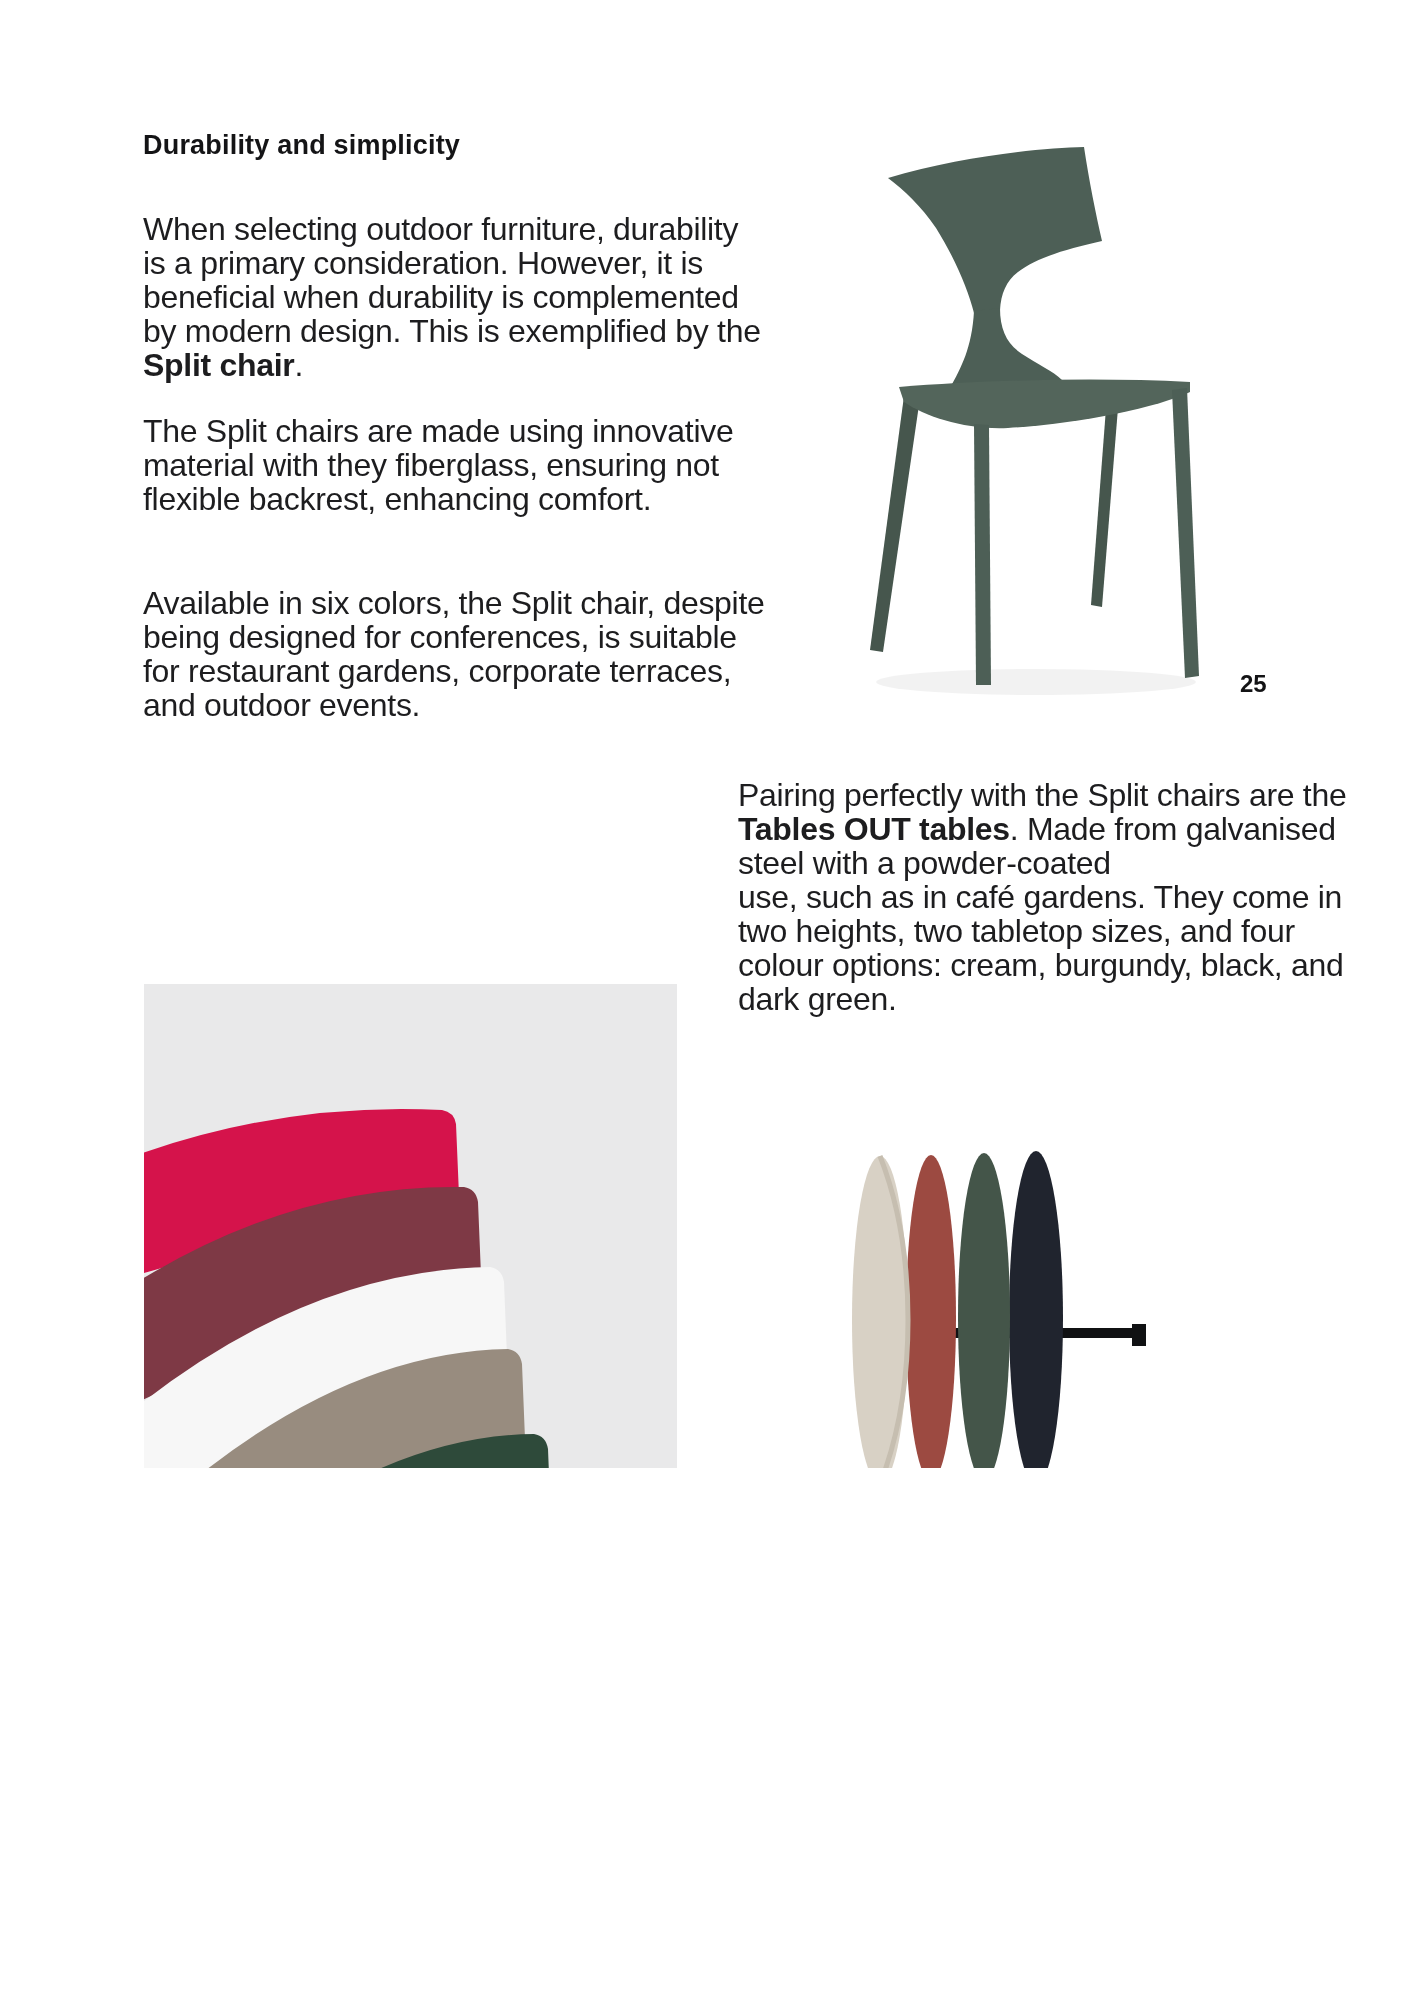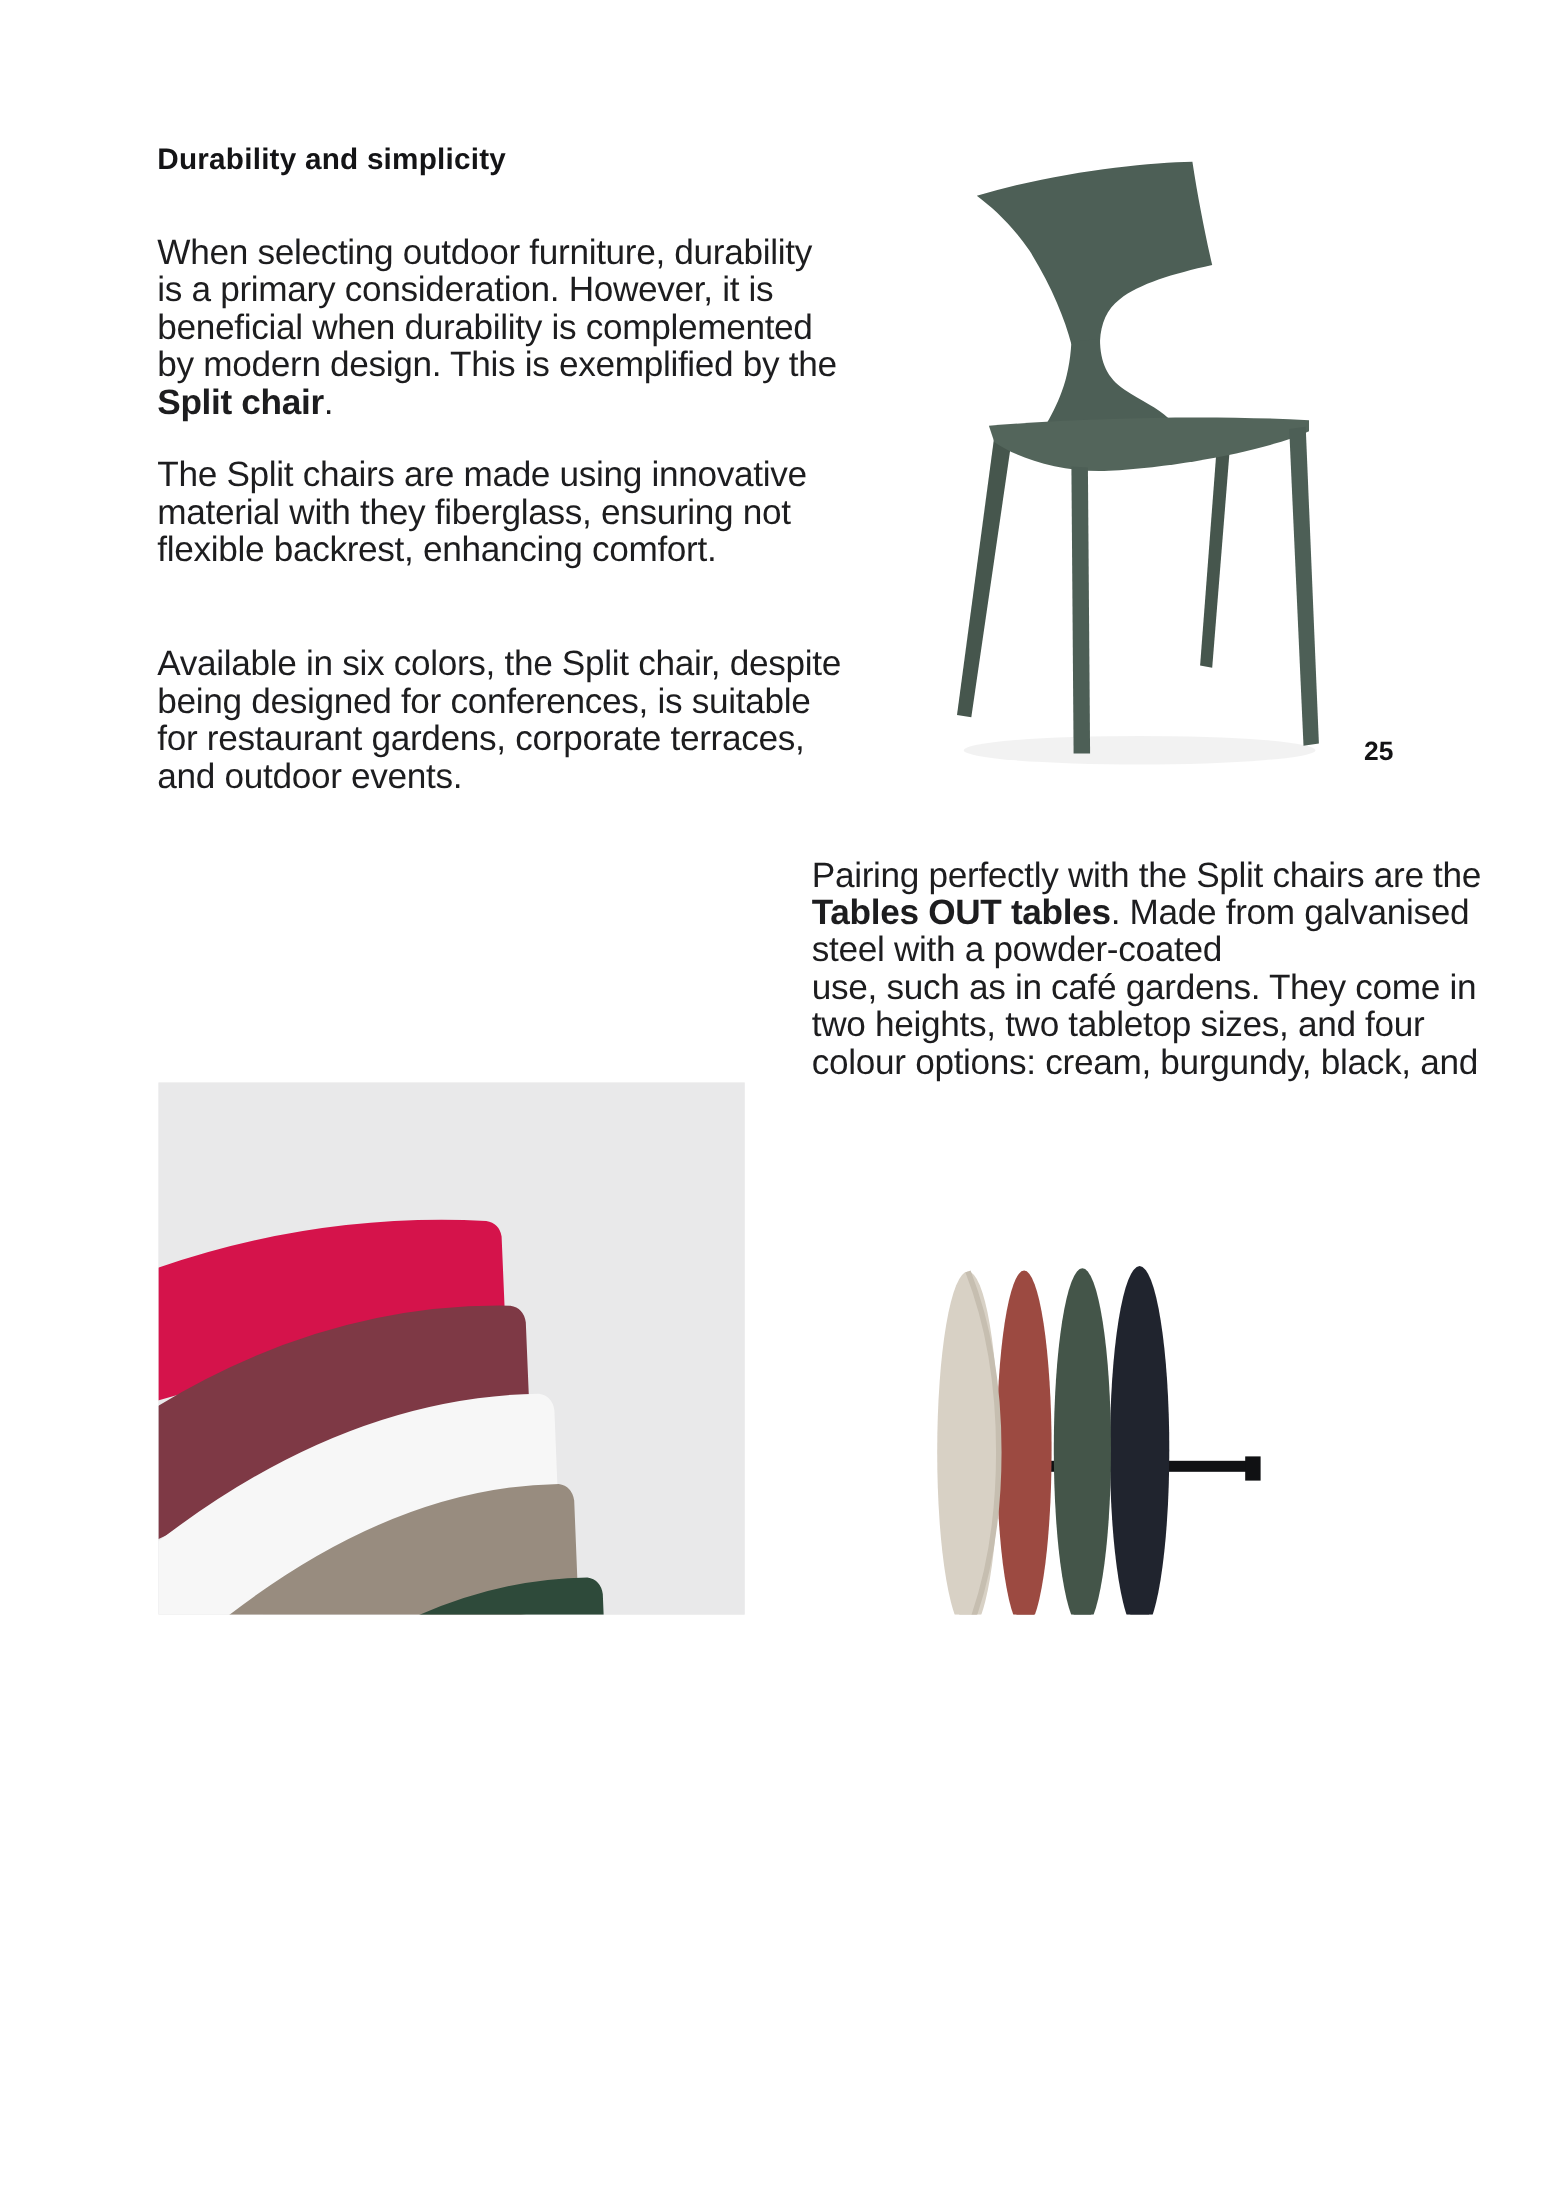--- a/index.html
+++ b/index.html
@@ -53,20 +53,21 @@
       <div class="ln"><span>for restaurant gardens, corporate terraces,</span></div>
       <div class="ln"><span>and outdoor events.</span></div>
     </div>
   <div class="abs para pright">
       <div class="ln"><span>Pairing perfectly with the Split chairs are the</span></div>
       <div class="ln"><span class="b">Tables OUT tables</span><span>. Made from galvanised</span></div>
       <div class="ln"><span>steel with a powder-coated</span></div>
       <div class="ln"><span>use, such as in café gardens. They come in</span></div>
       <div class="ln"><span>two heights, two tabletop sizes, and four</span></div>
       <div class="ln"><span>colour options: cream, burgundy, black, and</span></div>
+      <div class="ln"><span>dark green.</span></div>
     </div>
 
   <div class="abs chair-fig">
     <svg width="348" height="560" viewBox="0 0 348 560">
       <ellipse cx="180" cy="542" rx="160" ry="13" opacity="0.05" fill="#000000"></ellipse>
 
       <path d="M48,256 L14,510 L27,512 L64,258 Z" fill="#46564d"></path>
       <path d="M252,242 L235,465 L246,467 L264,243 Z" fill="#46564d"></path>
 
       <path d="M32,38 C105,16 185,8 228,7 C233,40 240,75 246,101 C210,109 180,118 162,132 C150,141 145,154 144,170 L118,173 C112,150 100,120 80,88 C65,66 48,50 32,38 Z" fill="#4d5f56"></path>

